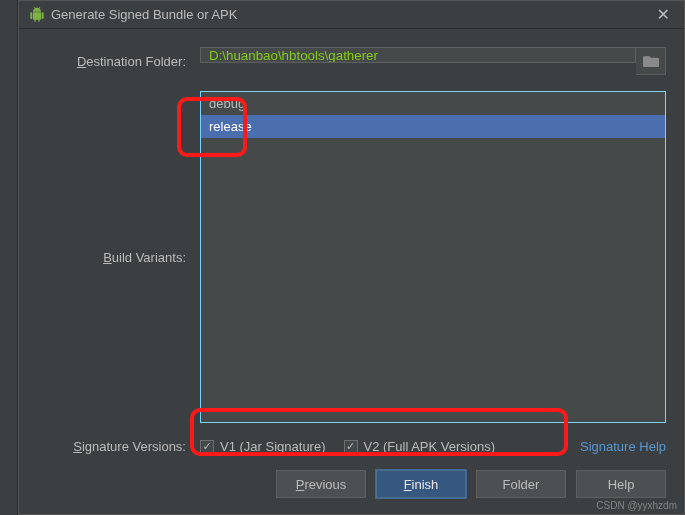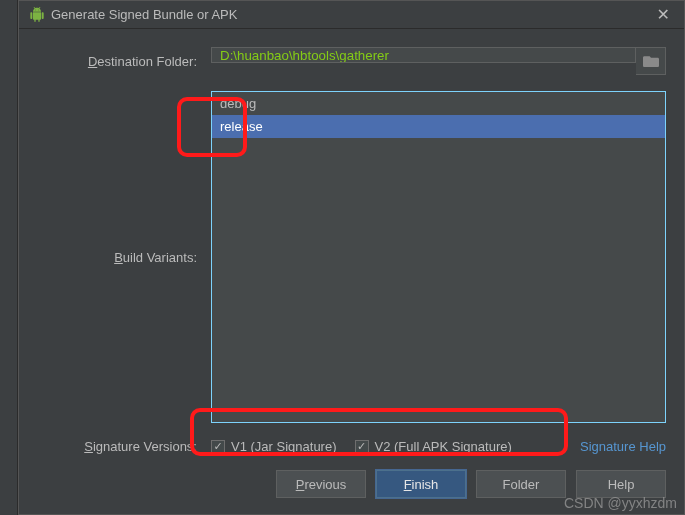--- a/index.html
+++ b/index.html
@@ -42,21 +42,21 @@
   }
   .close-x {
     color: #bbbbbb;
     font-size: 16px;
     padding: 0 4px;
     cursor: pointer;
   }
   .android-icon { width: 16px; height: 16px; display:inline-block; }
   .content {
     flex: 1;
-    padding: 18px 18px 6px 28px;
+    padding: 18px 18px 6px 17px;
     display: grid;
     grid-template-columns: 150px 1fr;
     grid-template-rows: auto 1fr auto;
     column-gap: 14px;
     row-gap: 16px;
   }
   .label {
     color: #bbbbbb;
     align-self: center;
     text-align: right;
@@ -161,21 +161,21 @@
     border-radius: 10px;
     pointer-events:none;
     z-index:50;
   }
   .hl1 { left: 177px; top: 97px; width: 70px; height: 60px; }
   .hl2 { left: 190px; top: 408px; width: 378px; height: 48px; }
   .watermark {
     position:absolute;
     right:8px; bottom:4px;
     color:#9a9a9a;
-    font-size:14px;
+    font-size:10px;
     opacity:0.75;
     z-index:60;
   }
   .folder-icon { fill:#8a8a8a; }
 </style>
 </head>
 <body>
 
 <div class="sidebar-sliver"></div>
 
@@ -220,21 +220,21 @@
       <label class="checkbox">
         <span class="cb-box">
             <span class="cb-check">✓</span>
           </span>
         <span><span>V1 (</span><span class="mnemonic">J</span><span>ar Signature)</span></span>
       </label>
       <label class="checkbox">
         <span class="cb-box">
             <span class="cb-check">✓</span>
           </span>
-        <span><span>V2 (Full </span><span class="mnemonic">A</span><span>PK Signature)</span></span>
+        <span><span>V2 (Full </span><span class="mnemonic">A</span><span>PK Versions)</span></span>
       </label>
       <span class="link">Signature Help</span>
     </div>
 
   </div>
 
   <div class="footer">
     <div class="btn">
         <span class="mnemonic">P</span>
         <span>revious</span>

